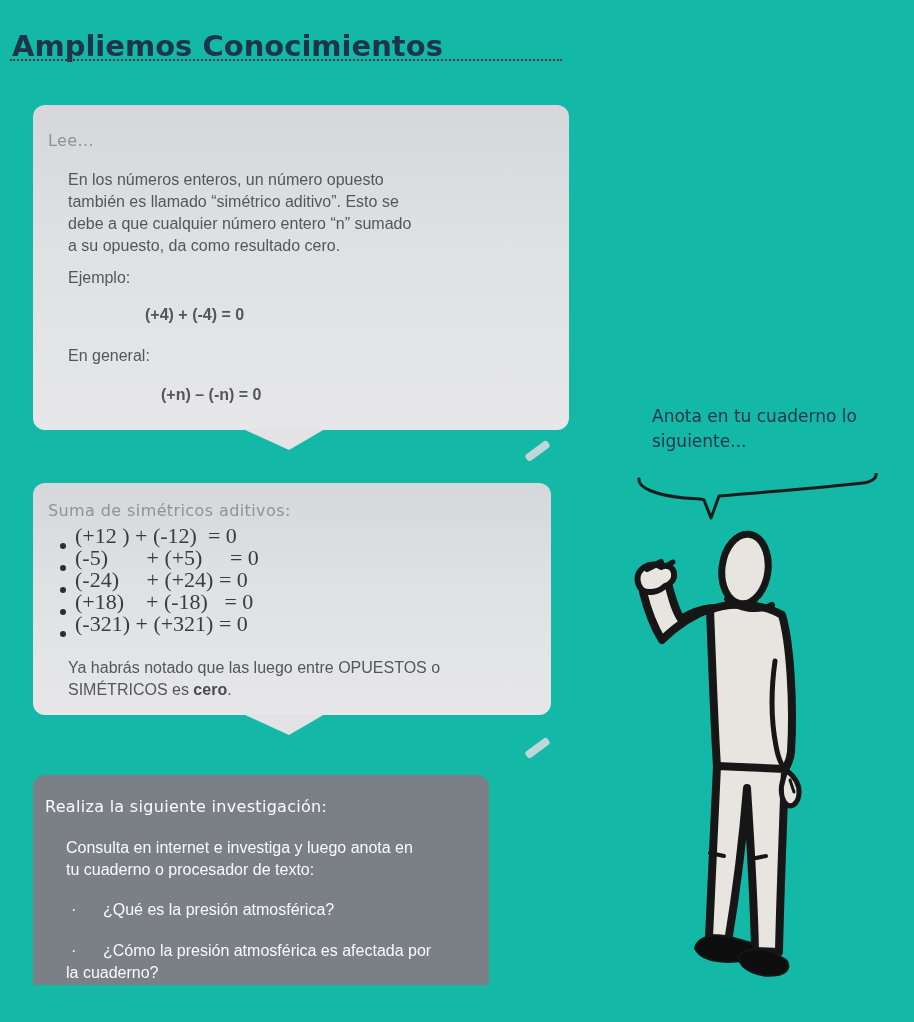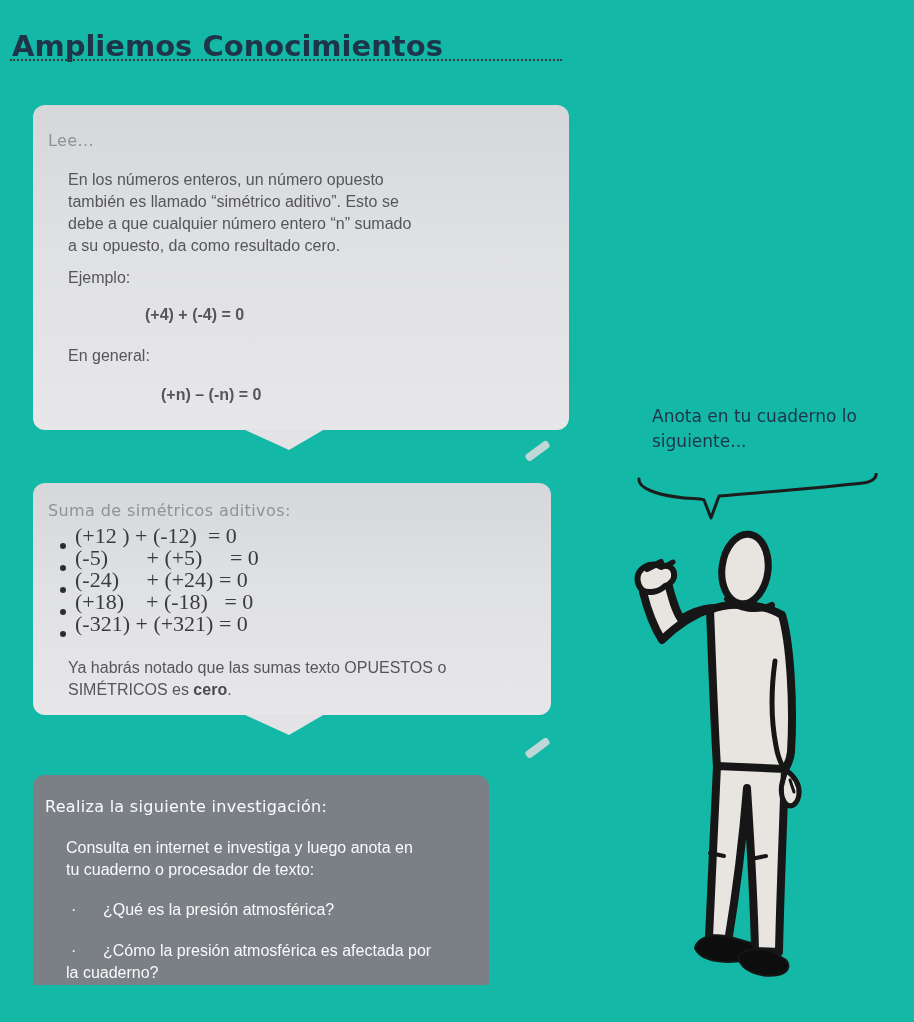--- a/index.html
+++ b/index.html
@@ -131,21 +131,21 @@
         <li>
           <span class="dot"></span>
           <span class="txt">(+18)    + (-18)   = 0</span>
         </li>
         <li>
           <span class="dot"></span>
           <span class="txt">(-321) + (+321) = 0</span>
         </li>
       </ul>
     <div class="note">
-      <span>Ya habrás notado que las sumas texto OPUESTOS o</span><br>
+      <span>Ya habrás notado que las luego entre OPUESTOS o</span><br>
       <span>SIMÉTRICOS es </span><b>cero</b><span>.</span>
     </div>
     <div class="tail"></div>
   </div>
   <div class="swoosh" style="left:524px;top:744px"></div>
 
   <div id="box3">
     <div class="dark-heading">Realiza la siguiente investigación:</div>
     <div class="dark-body" style="left:33px;top:62px">Consulta en internet e investiga y luego anota en
 tu cuaderno o procesador de texto:</div>

